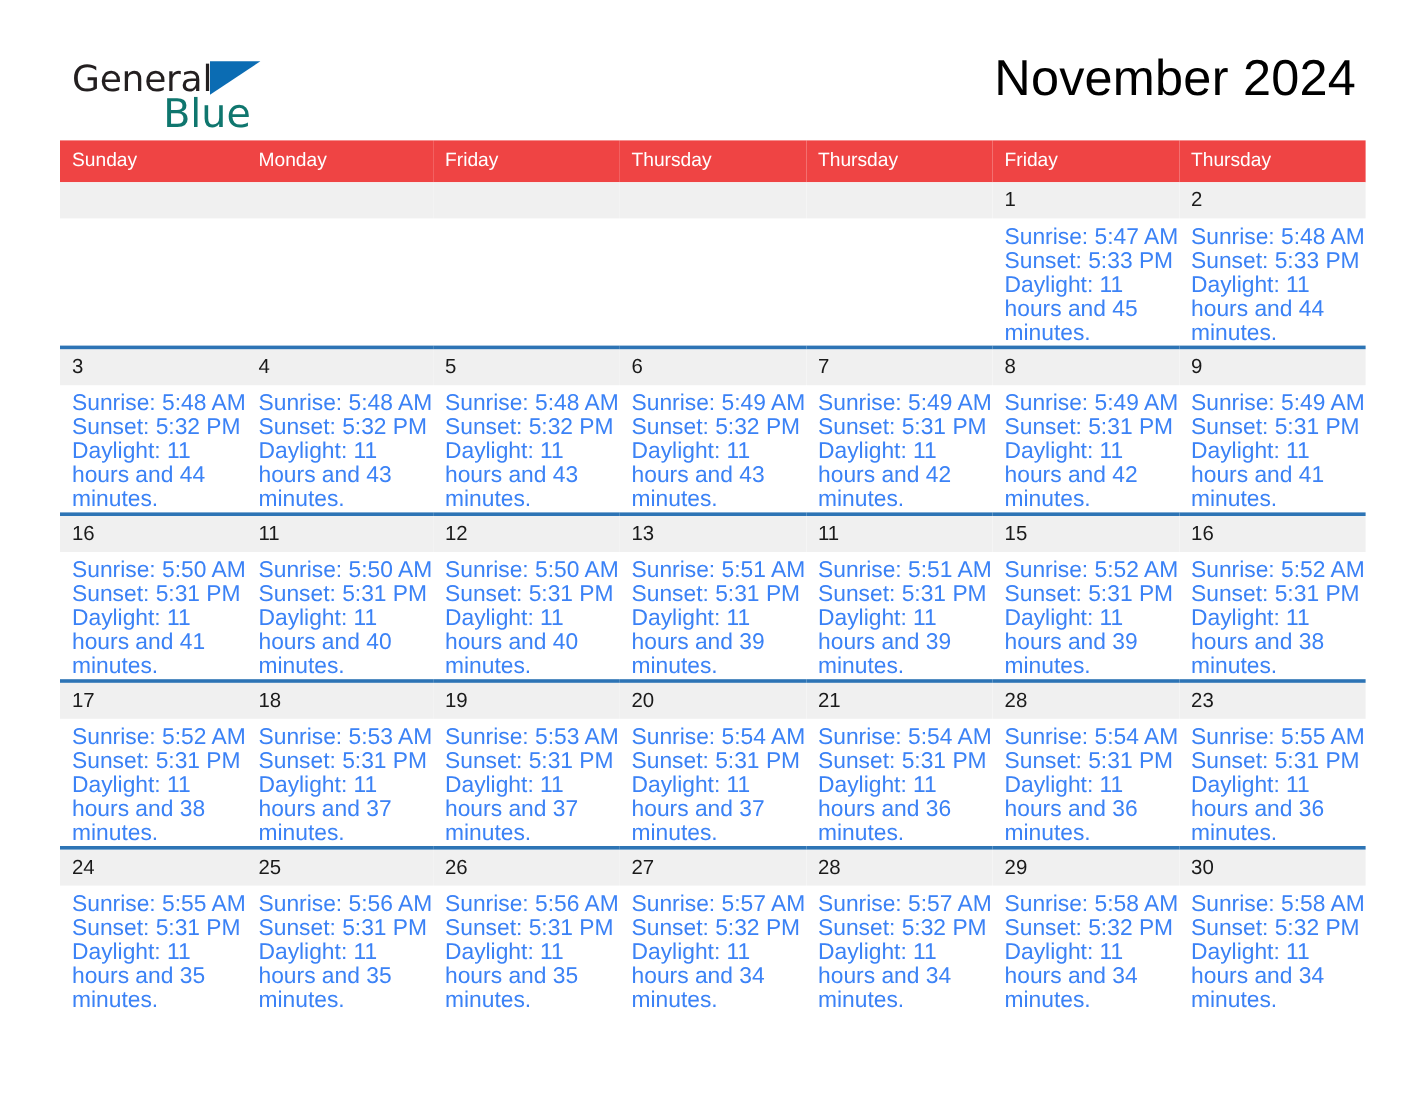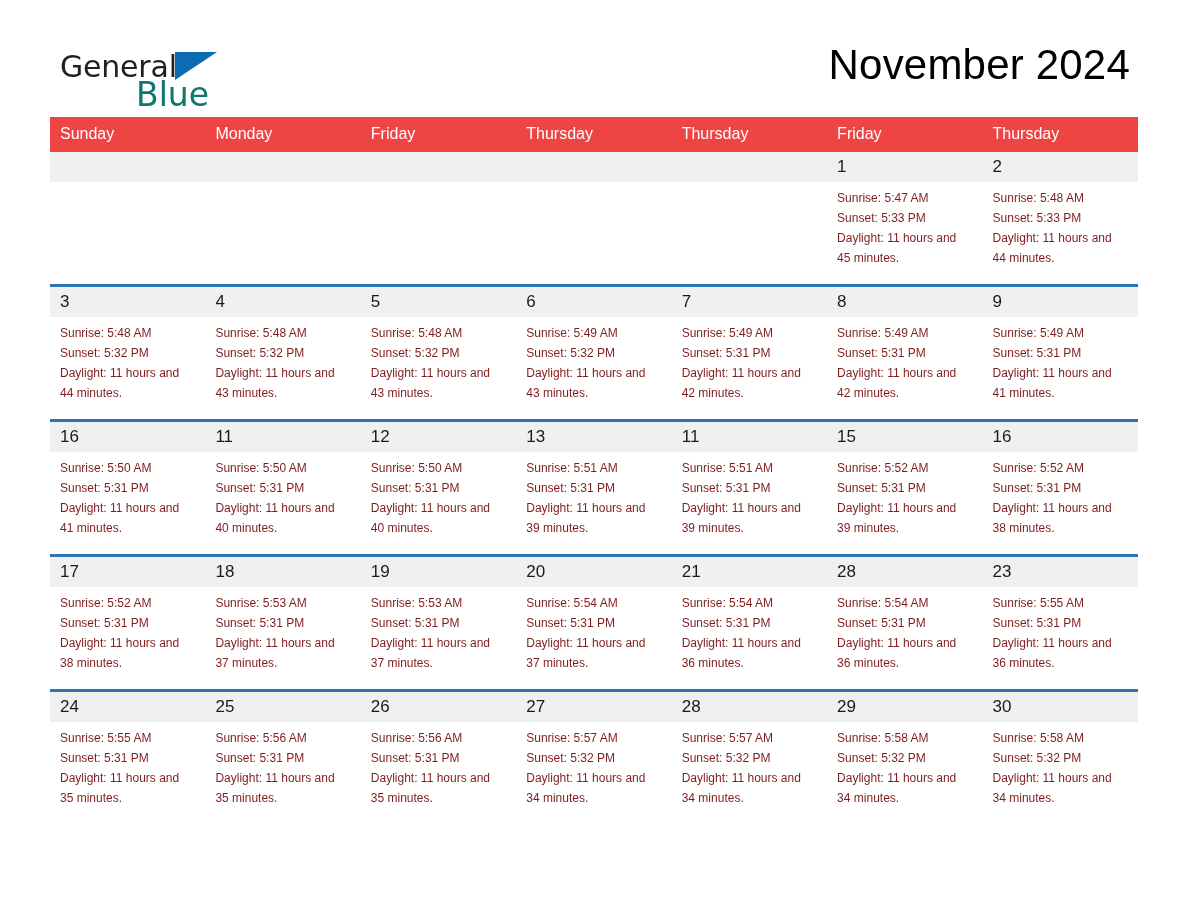--- a/index.html
+++ b/index.html
@@ -118,23 +118,23 @@
     line-height: 21px;
     padding: 4px 0 5px 10px;
     color: #1a1a1a;
     min-height: 21px;
   }
   .daynum.blank {
     color: transparent;
   }
   .cell-body {
     padding: 6px 10px 0 10px;
-    font-size: 12px;
+    font-size: 19px;
     line-height: 20px;
-    color: #7f1d1d;
+    color: #3b82f6;
   }
   .cell-body div {
     white-space: nowrap;
   }
   .cell-body .daylight {
     white-space: normal;
   }
   td.empty .daynum {
     background: #f0f0f0;
   }

